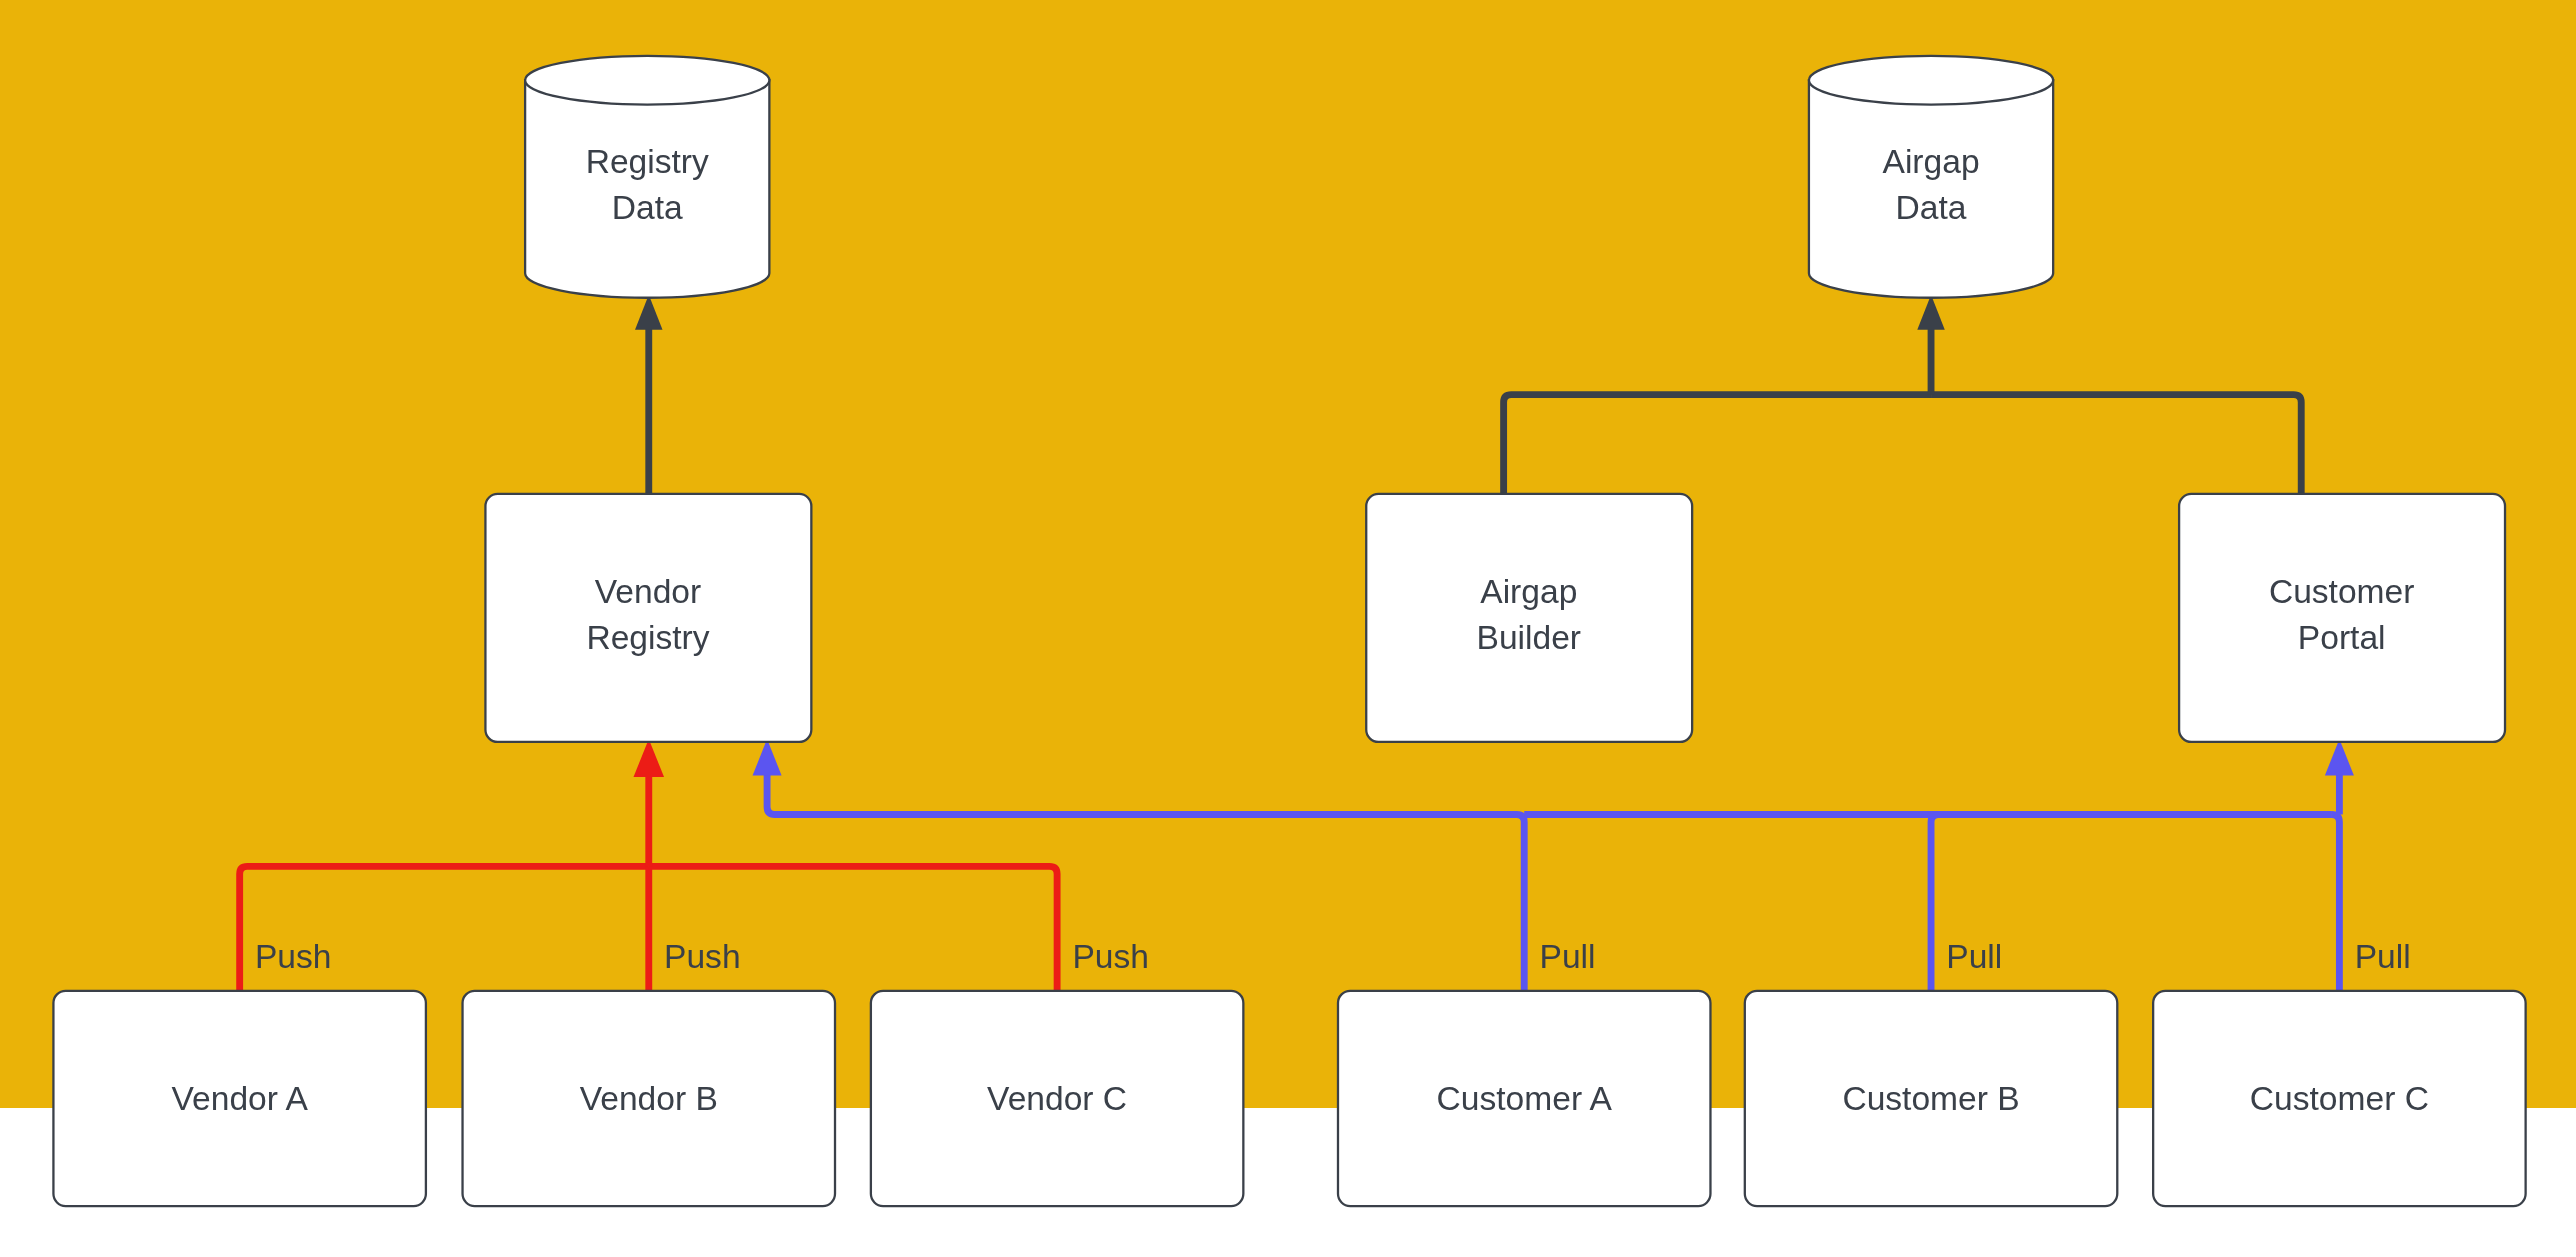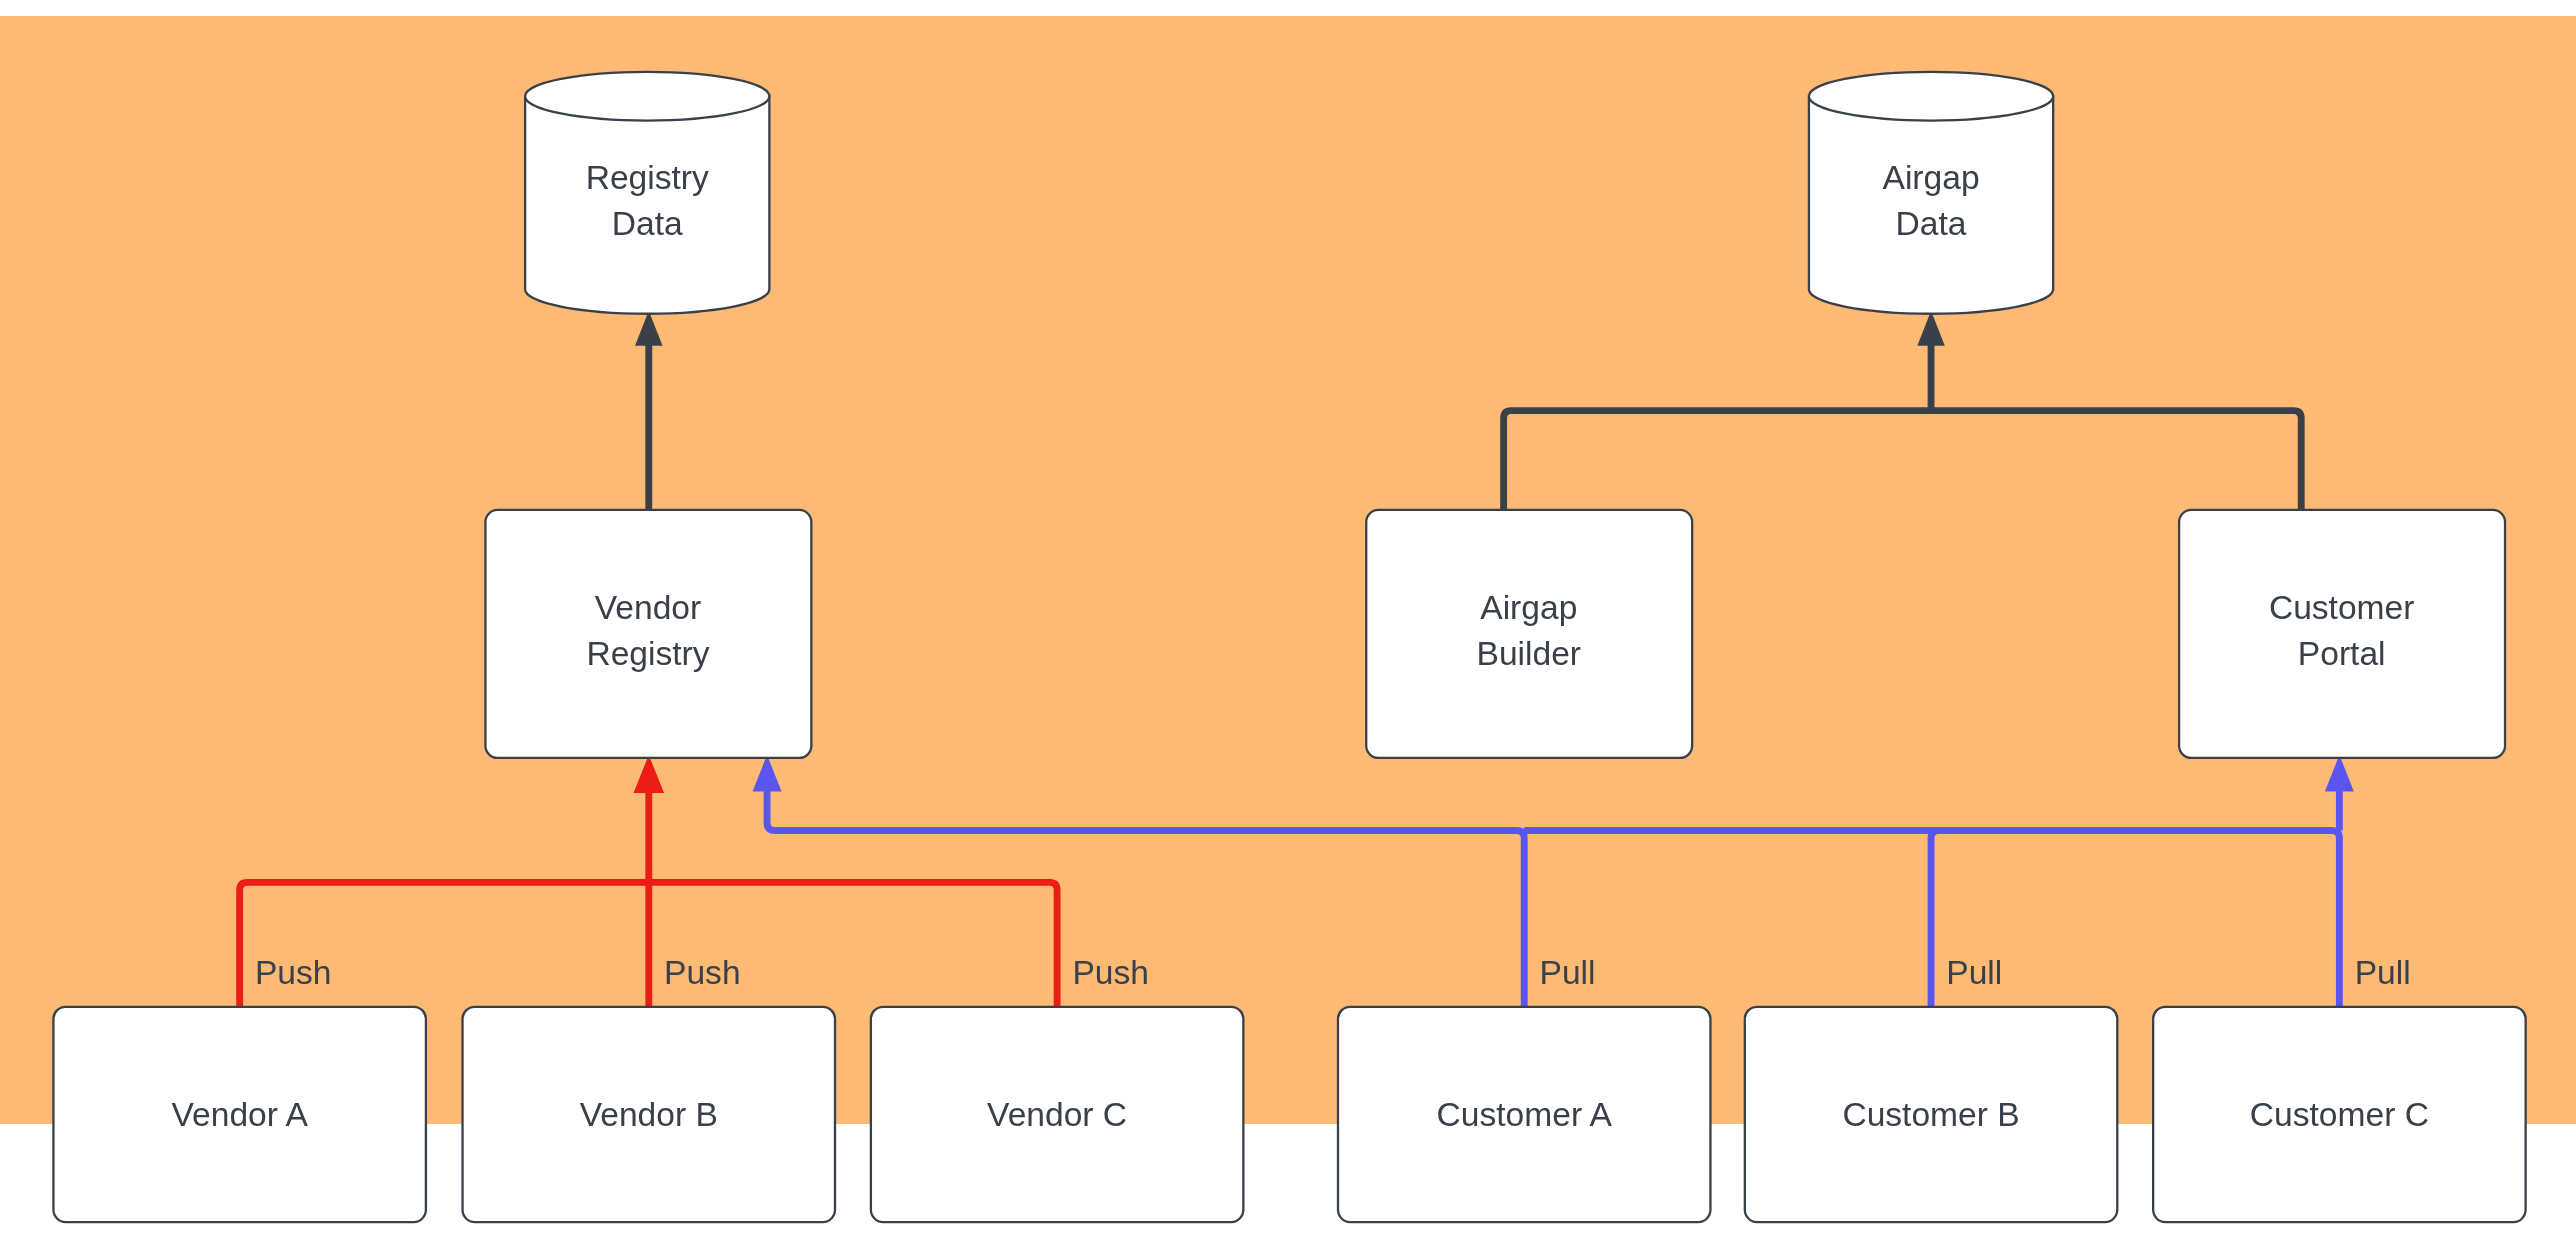--- a/index.html
+++ b/index.html
@@ -11,22 +11,21 @@
   body {
     width: 2576px;
     height: 1258px;
     font-family: "Liberation Sans", sans-serif;
     overflow: hidden;
   }
   #diagram-root {
     position: relative;
     width: 2576px;
     height: 1108px;
-    background: #fdba74;
-    margin-top: 16px;
+    background: #eab308;
   }
   svg#diagram-canvas {
     position: absolute;
     left: 0;
     top: 0;
     width: 2576px;
     height: 1258px;
     display: block;
   }
   .node-shape {

